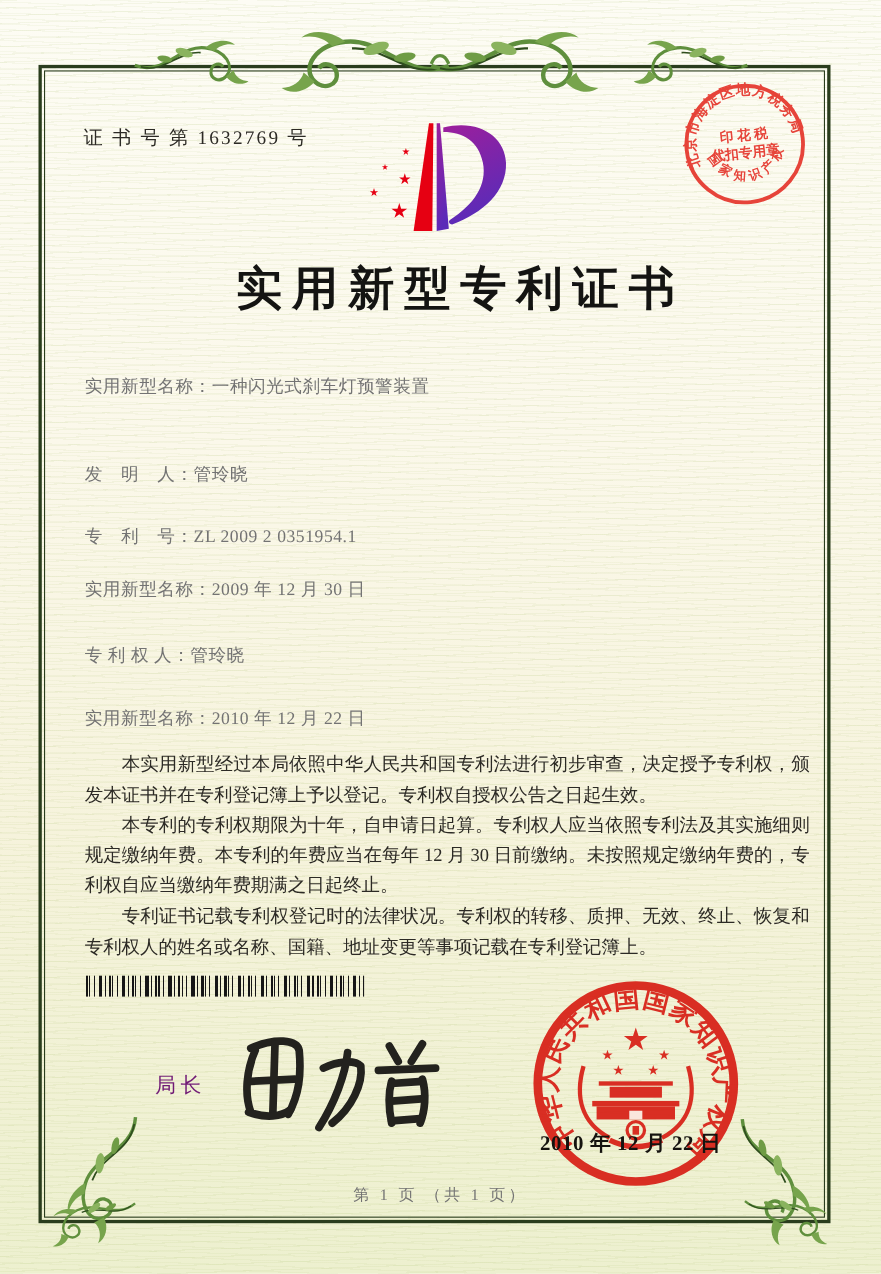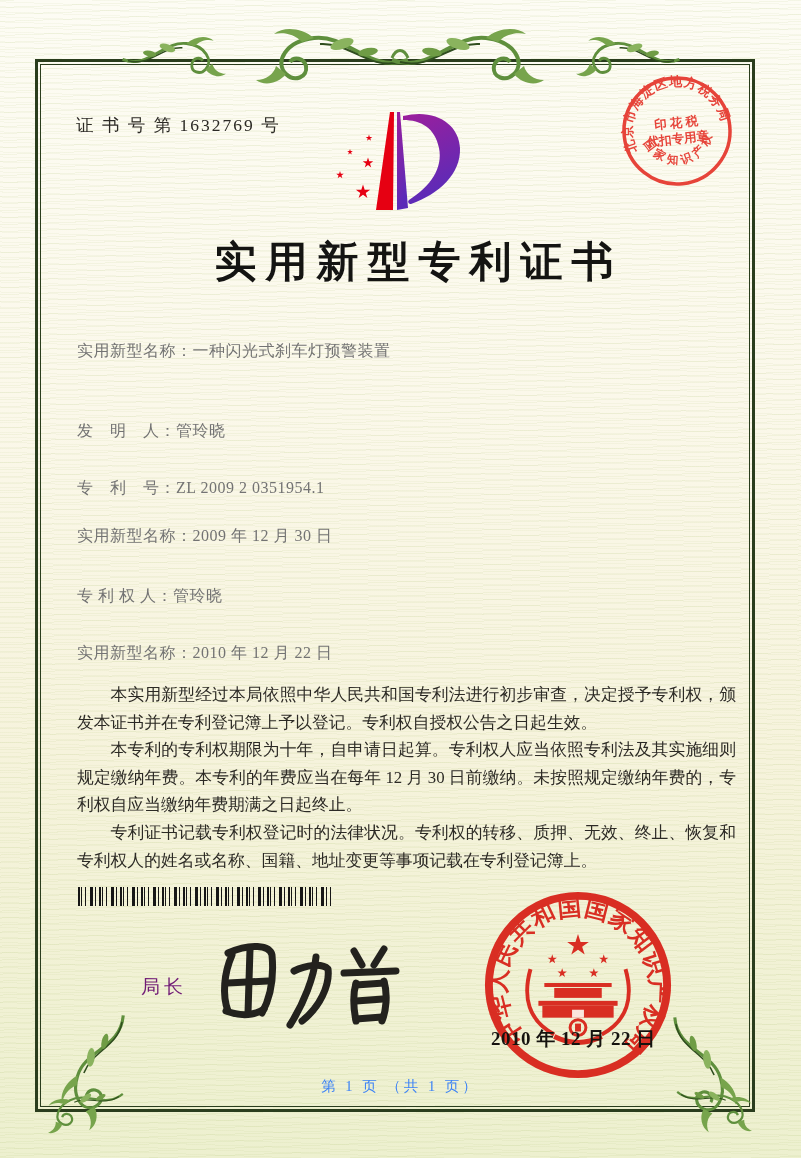--- a/index.html
+++ b/index.html
@@ -28,21 +28,21 @@
     background:
       repeating-linear-gradient(90deg,#161616 0 2px,transparent 2px 3px,#161616 3px 4px,transparent 4px 7px,
         #161616 7px 8px,transparent 8px 12px,#161616 12px 15px,transparent 15px 17px,
         #161616 17px 18px,transparent 18px 21px);}
   .sig-label{position:absolute;left:141px;top:974px;font-size:19px;letter-spacing:4px;color:#701a75;z-index:3;}
   .signature{position:absolute;left:198px;top:933px;z-index:3;}
   .seal{position:absolute;left:479px;top:886px;z-index:4;opacity:.95;}
   .seal-date{position:absolute;left:491px;top:1026px;font-size:19px;font-weight:600;letter-spacing:.5px;
              color:#15130f;z-index:6;white-space:nowrap;}
   .footer{position:absolute;top:1077px;left:0;width:100%;text-align:center;font-size:14.5px;
-          letter-spacing:3px;color:#3b82f6;z-index:3;}
+          letter-spacing:3px;color:#737373;z-index:3;}
   svg text{font-family:"Liberation Serif","DejaVu Serif",serif;}
 </style>
 </head>
 <body>
 
 <div class="frame">
   <div class="frame-inner"></div>
 </div>
 
 <svg class="ornaments" width="801" height="1158" viewBox="0 0 801 1158">

